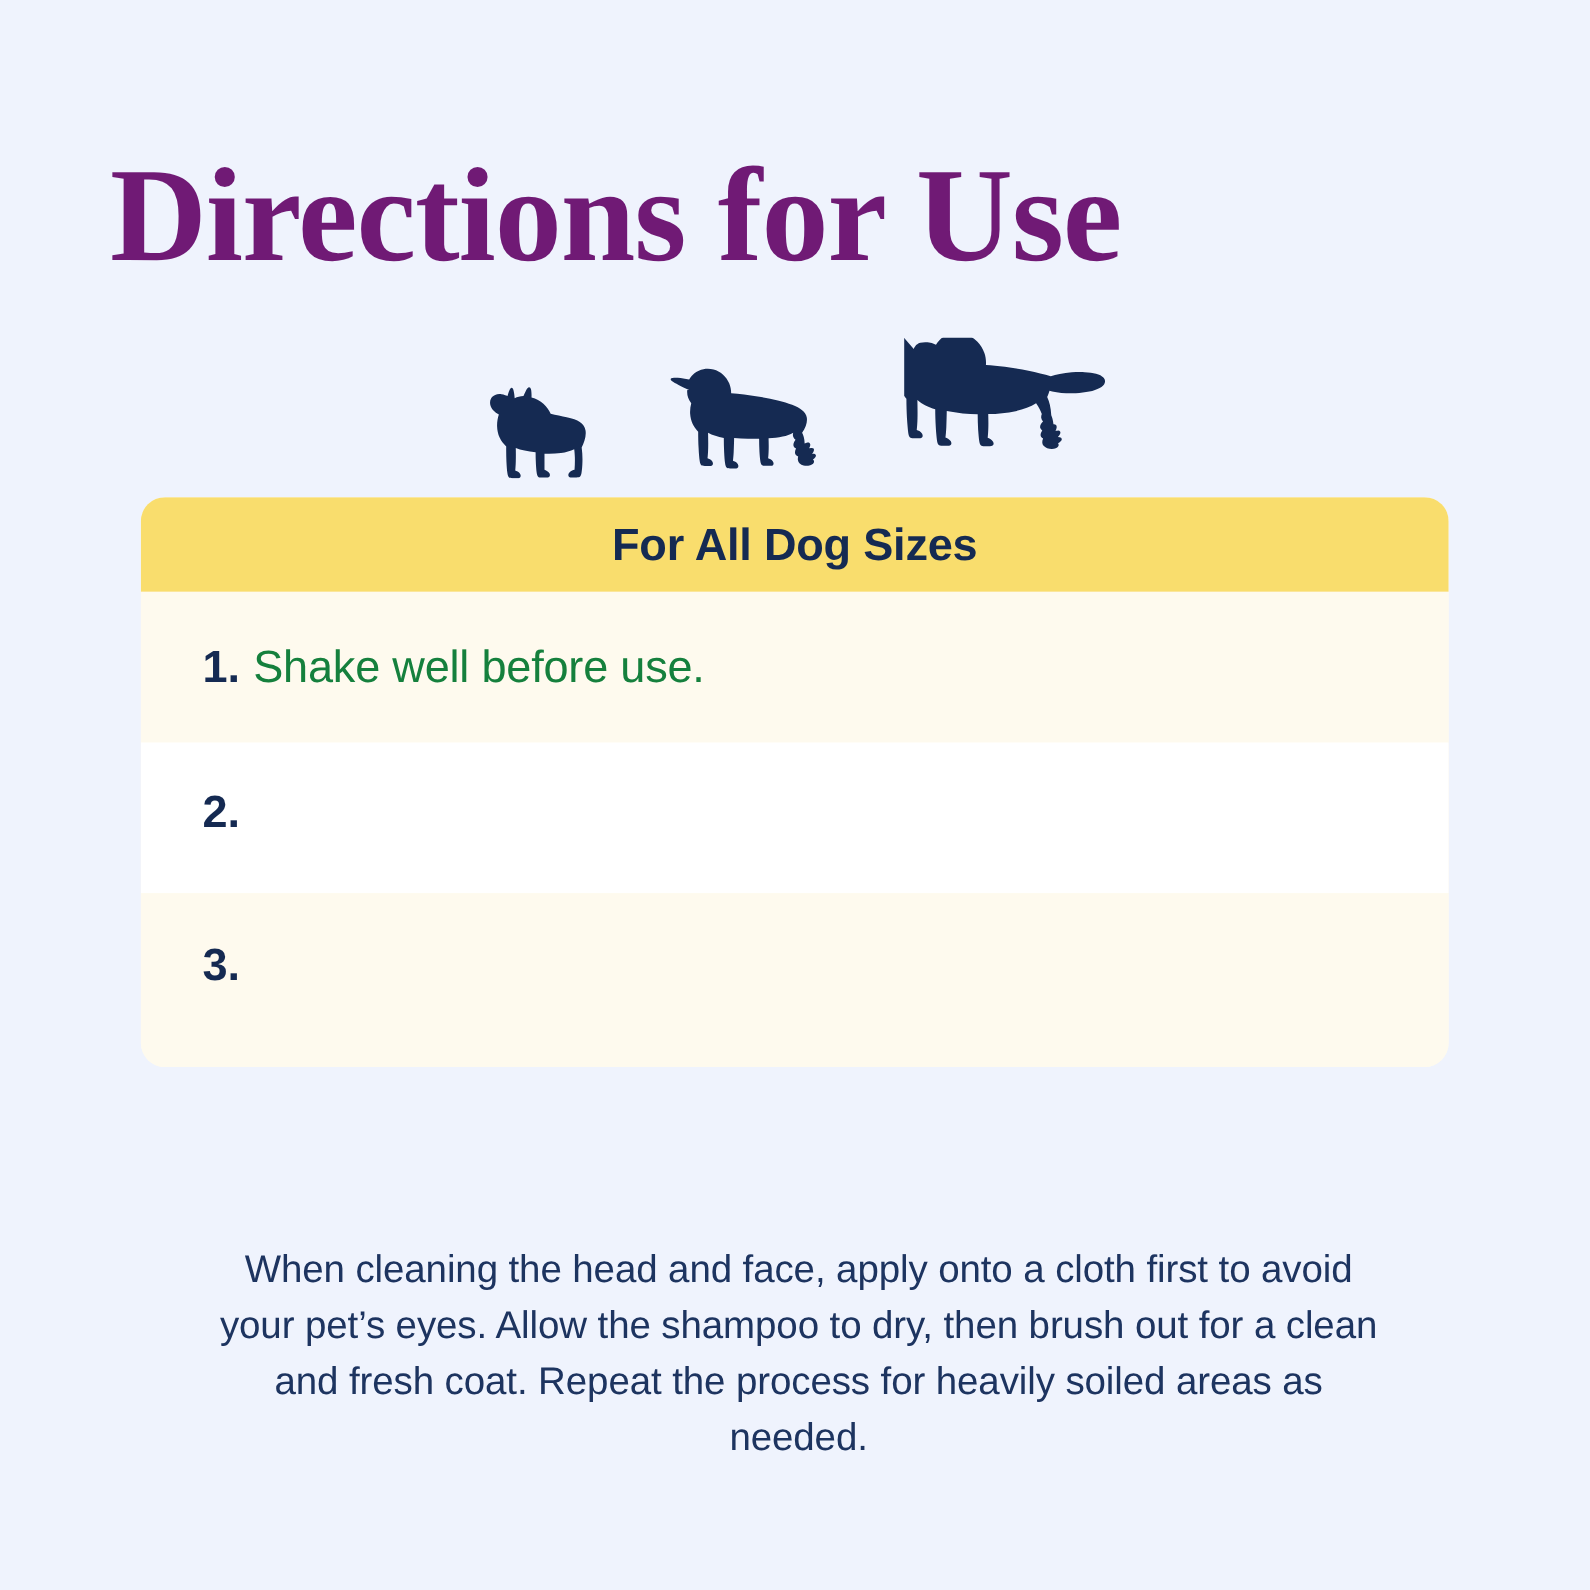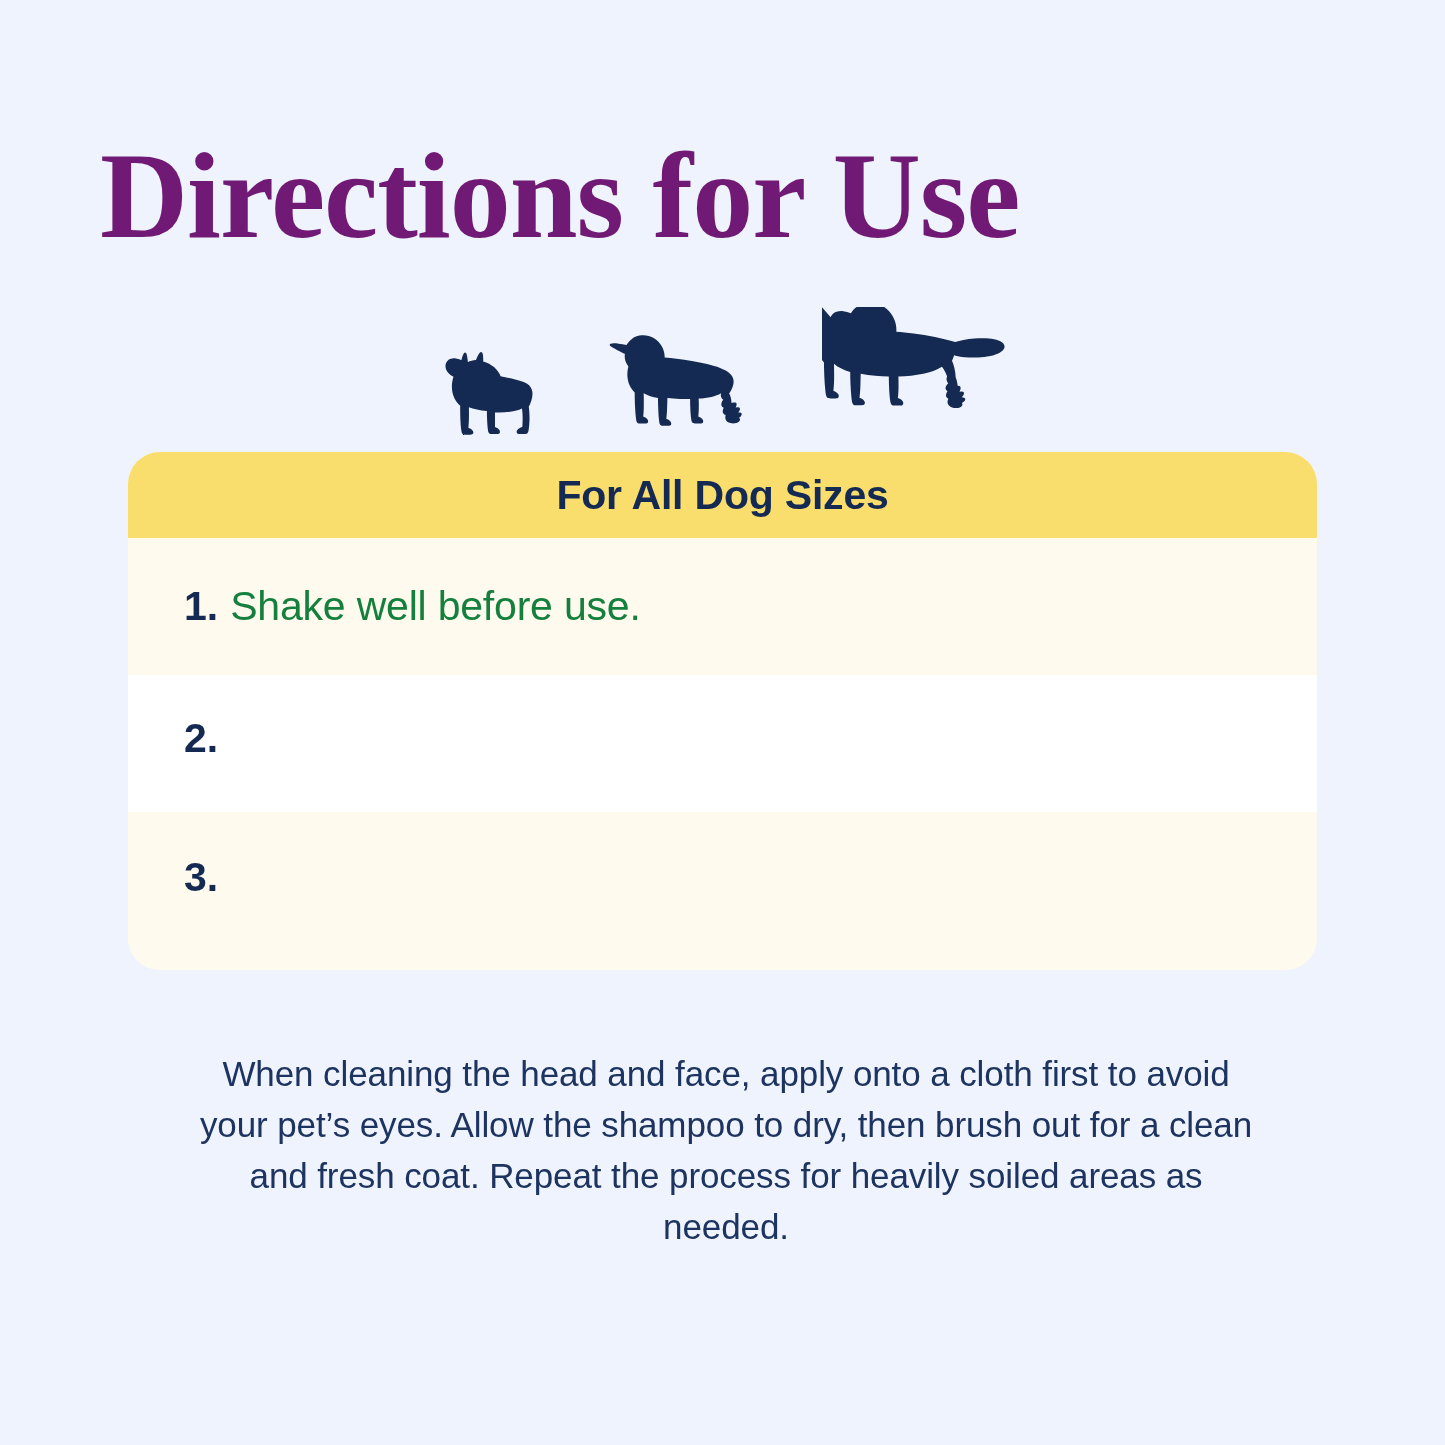--- a/index.html
+++ b/index.html
@@ -51,21 +51,21 @@
   }
   .dog-figure { display: block; }
   .dog-figure svg { display: block; }
 
   
   .directions-card {
     position: absolute;
     left: 128px;
     top: 452px;
     width: 1189px;
-    border-radius: 32px;
+    border-radius: 22px;
     overflow: hidden;
     background: #fefaee;
   }
   .card-header {
     background: #f9dd6d;
     height: 86px;
     display: flex;
     align-items: center;
     justify-content: center;
   }
@@ -110,21 +110,21 @@
     font-weight: 400;
     color: #15803d;
     line-height: 1.32;
     letter-spacing: -0.2px;
   }
 
   
   .footer-note {
     position: absolute;
     left: 196px;
-    top: 1048px;
+    top: 1128px;
     width: 1060px;
     text-align: center;
     font-family: "Liberation Sans", sans-serif;
     font-size: 35px;
     font-weight: 400;
     line-height: 1.46;
     color: #1d3460;
     letter-spacing: -0.1px;
   }
 </style>

